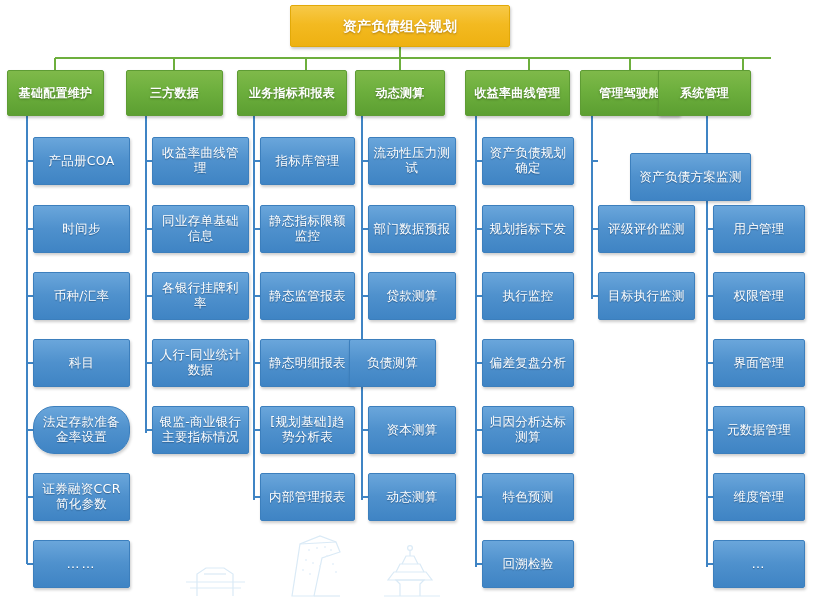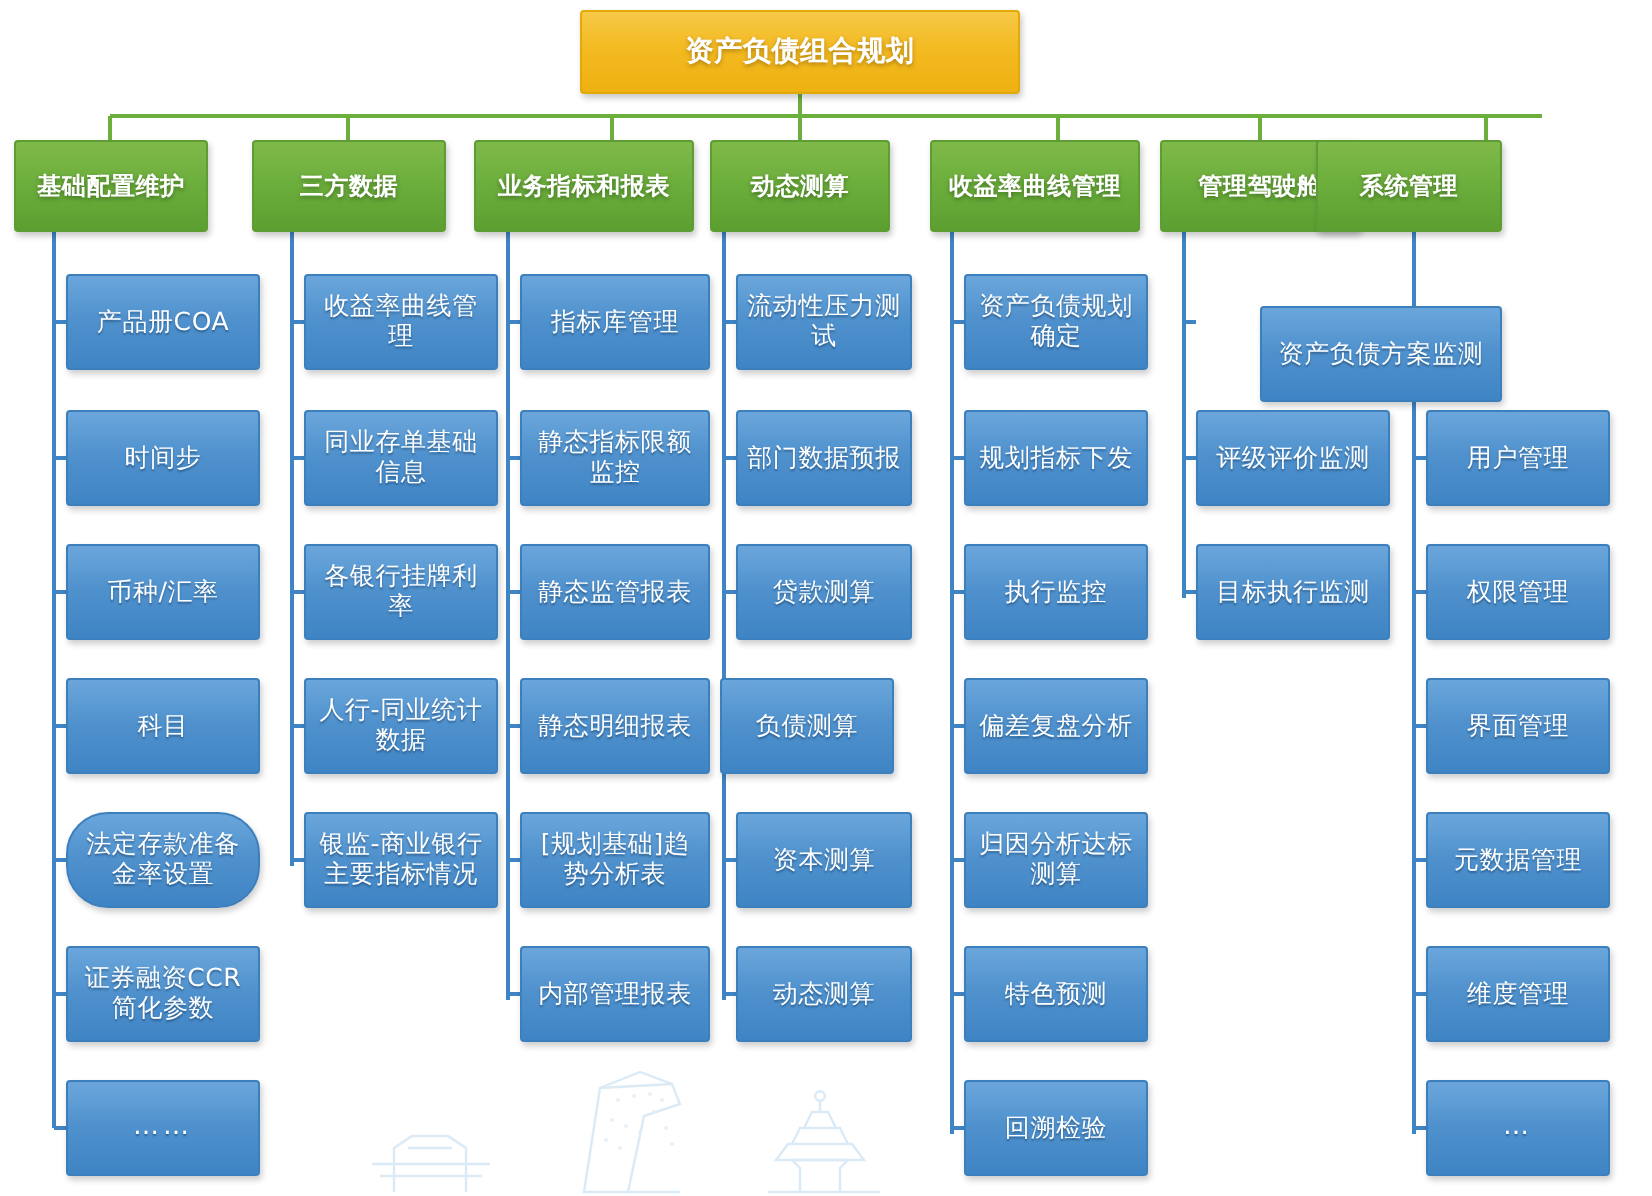--- a/index.html
+++ b/index.html
@@ -206,21 +206,21 @@
   <div class="node leaf" style="left:260px;top:137px;width:95px;height:48px;">指标库管理</div>
   <div class="node leaf" style="left:260px;top:205px;width:95px;height:48px;">静态指标限额监控</div>
   <div class="node leaf" style="left:260px;top:272px;width:95px;height:48px;">静态监管报表</div>
   <div class="node leaf" style="left:260px;top:339px;width:95px;height:48px;">静态明细报表</div>
   <div class="node leaf" style="left:260px;top:406px;width:95px;height:48px;">[规划基础]趋势分析表</div>
   <div class="node leaf" style="left:260px;top:473px;width:95px;height:48px;">内部管理报表</div>
 
   <div class="node leaf" style="left:368px;top:137px;width:88px;height:48px;">流动性压力测试</div>
   <div class="node leaf" style="left:368px;top:205px;width:88px;height:48px;">部门数据预报</div>
   <div class="node leaf" style="left:368px;top:272px;width:88px;height:48px;">贷款测算</div>
-  <div class="node leaf" style="left:360px;top:339px;width:87px;height:48px;">负债测算</div>
+  <div class="node leaf" style="left:349px;top:339px;width:87px;height:48px;">负债测算</div>
   <div class="node leaf" style="left:368px;top:406px;width:88px;height:48px;">资本测算</div>
   <div class="node leaf" style="left:368px;top:473px;width:88px;height:48px;">动态测算</div>
 
   <div class="node leaf" style="left:482px;top:137px;width:92px;height:48px;">资产负债规划确定</div>
   <div class="node leaf" style="left:482px;top:205px;width:92px;height:48px;">规划指标下发</div>
   <div class="node leaf" style="left:482px;top:272px;width:92px;height:48px;">执行监控</div>
   <div class="node leaf" style="left:482px;top:339px;width:92px;height:48px;">偏差复盘分析</div>
   <div class="node leaf" style="left:482px;top:406px;width:92px;height:48px;">归因分析达标测算</div>
   <div class="node leaf" style="left:482px;top:473px;width:92px;height:48px;">特色预测</div>
   <div class="node leaf" style="left:482px;top:540px;width:92px;height:48px;">回溯检验</div>

